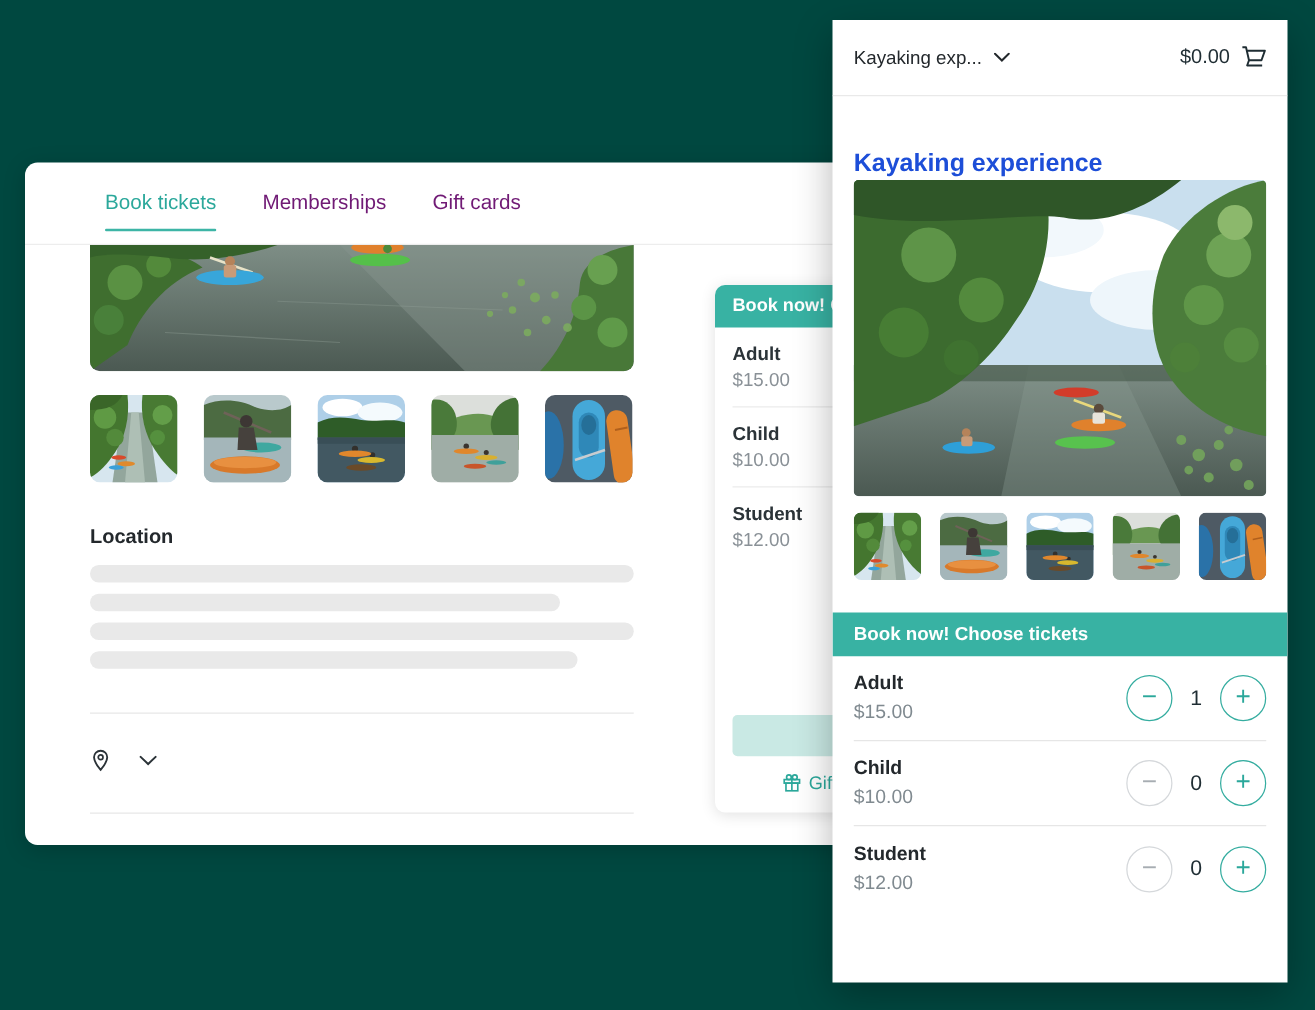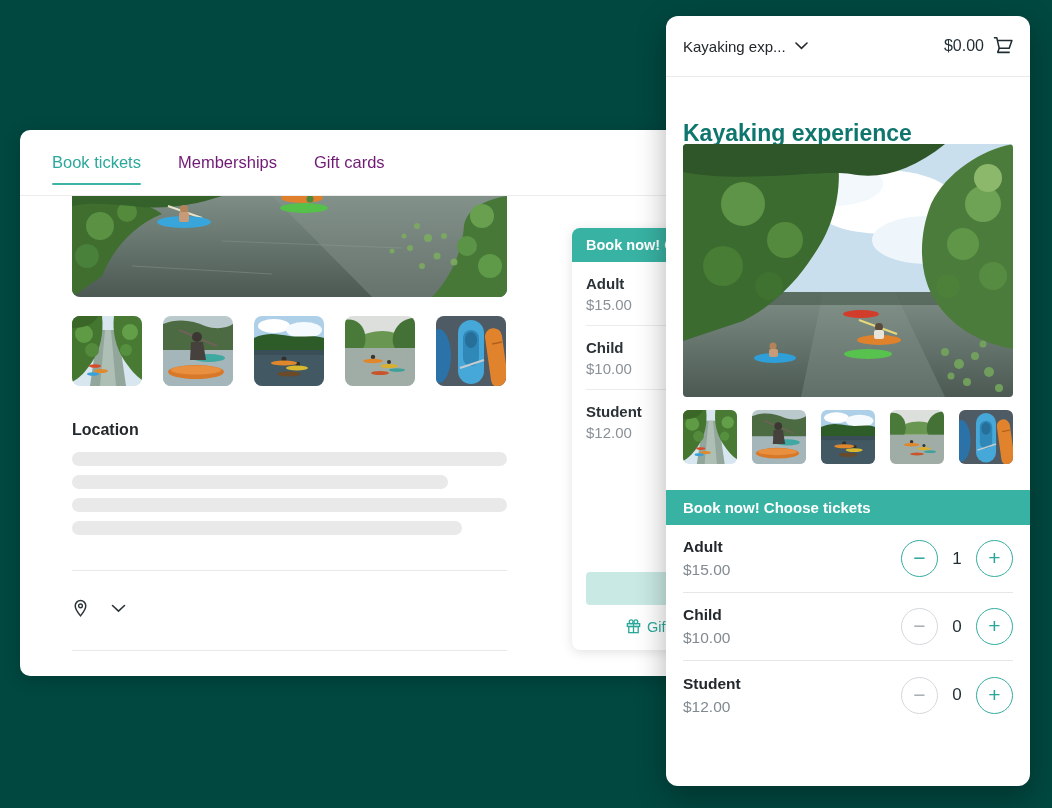--- a/index.html
+++ b/index.html
@@ -12,21 +12,21 @@
     overflow:hidden;
   }
   
   .main-card{
     position:absolute; left:20px; top:130px; width:680px; height:546px;
     background:#fff; border-radius:10px; box-shadow:0 4px 18px rgba(0,0,0,.18);
     z-index:1;
   }
   .tabbar{
     position:absolute; left:0; top:0; right:0; height:66px;
-    display:flex; align-items:center; padding-left:32px; gap:37px;
+    display:flex; align-items:center; padding-left:64px; gap:37px;
     border-bottom:1px solid #ededed;
   }
   .tab{ font-size:16.5px; font-weight:500; color:#701a75; position:relative; cursor:pointer; background:none; border:none; font-family:inherit;}
   .tab.active{ color:#2ba89b; }
   .tab.active::after{ content:""; position:absolute; left:0; right:0; bottom:-13px; height:2px; background:#3db5a6; border-radius:1px;}
   .hero-img{ position:absolute; left:52px; top:66px; width:435px; height:101px; border-radius:0 0 8px 8px; display:block; overflow:hidden;}
   .thumbrow{ position:absolute; left:52px; top:186px; width:435px; display:flex; gap:21px; }
   .thumbrow .thumb{ width:70px; height:70px; border-radius:8px; overflow:hidden; display:block; cursor:pointer;}
   .overview-title{ position:absolute; left:52px; top:291px; font-size:16px; font-weight:700; color:#23282c;}
   .skel{ position:absolute; left:52px; height:14px; border-radius:7px; background:#e9e9e9; }
@@ -57,31 +57,31 @@
     background:#c9e9e4; border:none; border-radius:4px; cursor:pointer;
   }
   .gift-link{
     position:absolute; left:53px; top:390px;
     display:flex; align-items:center; gap:5px; white-space:nowrap;
     color:#2ba89b; font-size:14.5px; background:none; border:none; cursor:pointer; font-family:inherit;
   }
   
   .cart-panel{
     position:absolute; left:666px; top:16px; width:364px; height:770px;
-    background:#fff; border-radius:12px; box-shadow:0 10px 30px rgba(0,0,0,.30);
+    background:#fff; border-radius:0; box-shadow:0 10px 30px rgba(0,0,0,.30);
     z-index:3; overflow:hidden;
   }
   .cart-header{
     height:61px; border-bottom:1px solid #e9e9e9;
     display:flex; align-items:center; padding:0 16px 0 17px;
   }
   .selector{ display:flex; align-items:center; gap:9px; background:none; border:none; cursor:pointer; font-family:inherit; font-size:15px; color:#23282c;}
   .cart-total-wrap{ margin-left:auto; display:flex; align-items:center; gap:8px; background:none; border:none; cursor:pointer; font-family:inherit;}
   .cart-total{ font-size:16px; color:#1f2d33; }
-  .panel-title{ position:absolute; left:17px; top:104px; font-size:23px; font-weight:700; color:#0f766e;}
+  .panel-title{ position:absolute; left:17px; top:104px; font-size:20px; font-weight:700; color:#1d4ed8;}
   .panel-photo{ position:absolute; left:17px; top:128px; width:330px; height:253px; border-radius:4px; overflow:hidden; display:block; cursor:pointer;}
   .panel-thumbs{ position:absolute; left:17px; top:394px; width:330px; display:flex; gap:15px;}
   .panel-thumbs .thumb{ width:54px; height:54px; border-radius:6px; overflow:hidden; display:block; cursor:pointer;}
   .banner{
     position:absolute; left:0; top:474px; width:364px; height:35px;
     background:#38b2a3; color:#fff; font-weight:700; font-size:15px;
     line-height:35px; padding-left:17px;
   }
   .trows{ position:absolute; left:17px; top:509px; width:330px; }
   .trow{ height:68px; display:flex; align-items:center; justify-content:space-between; border-bottom:1px solid #e6e6e6;}

